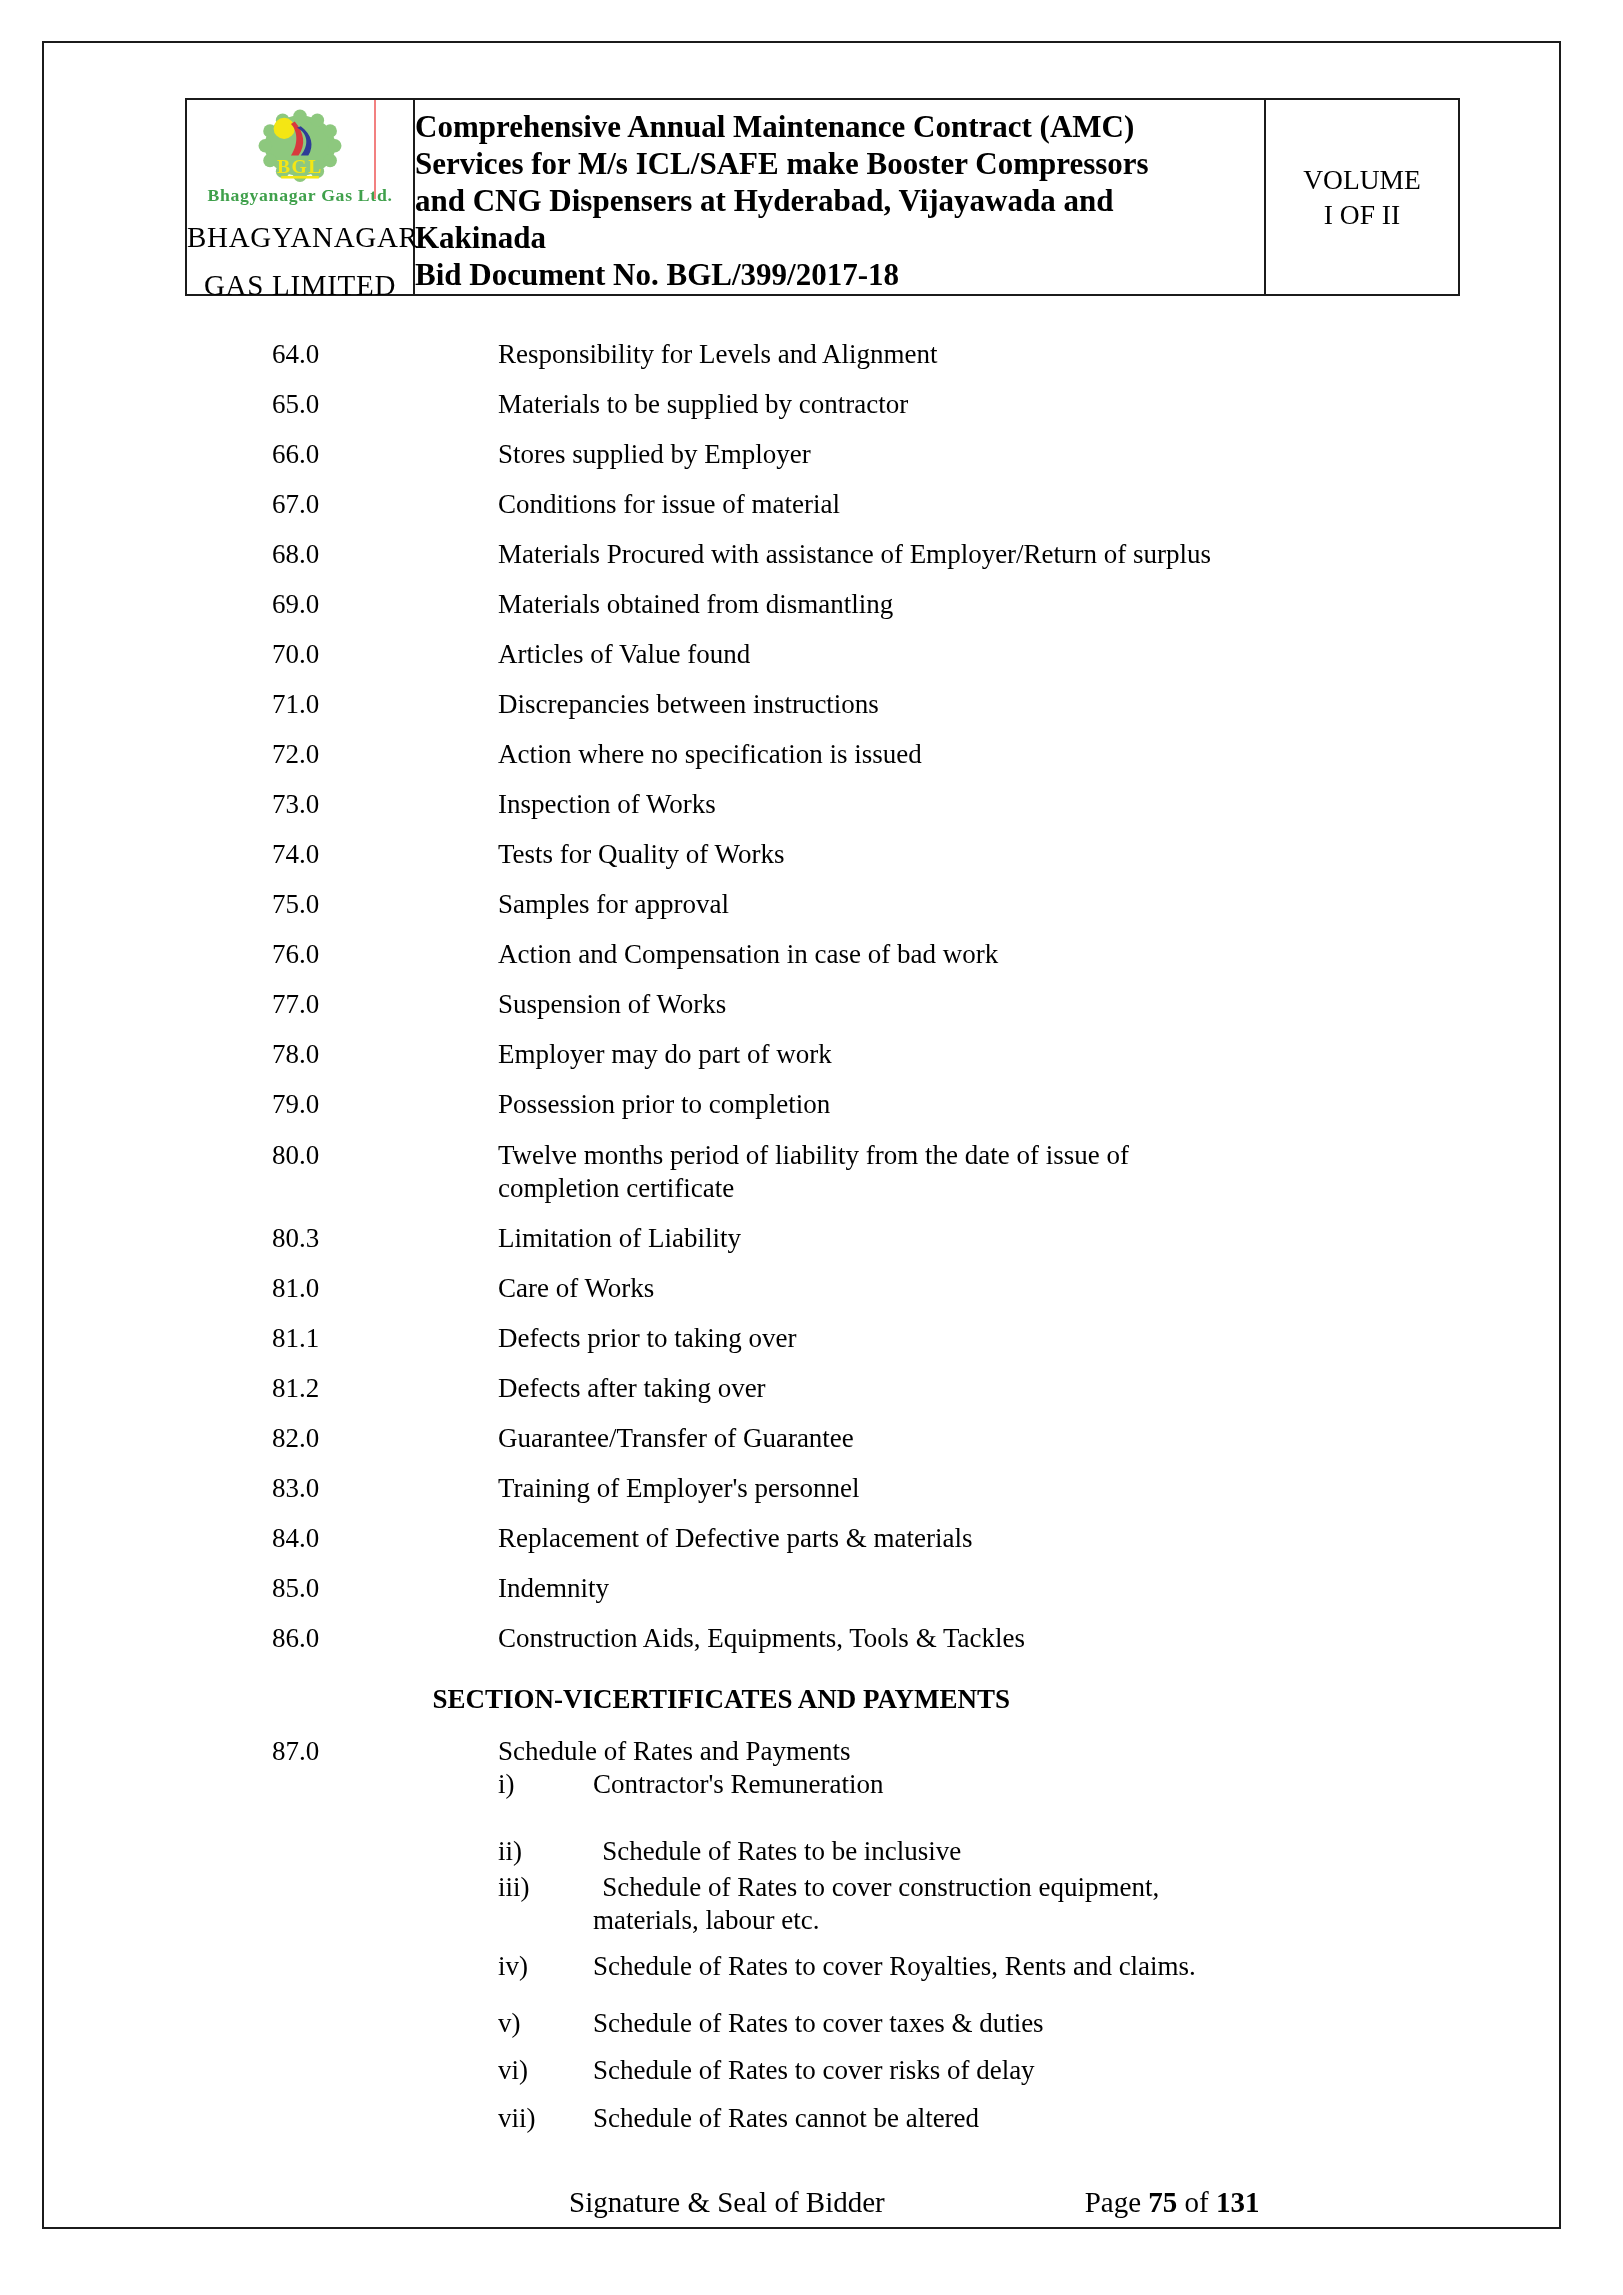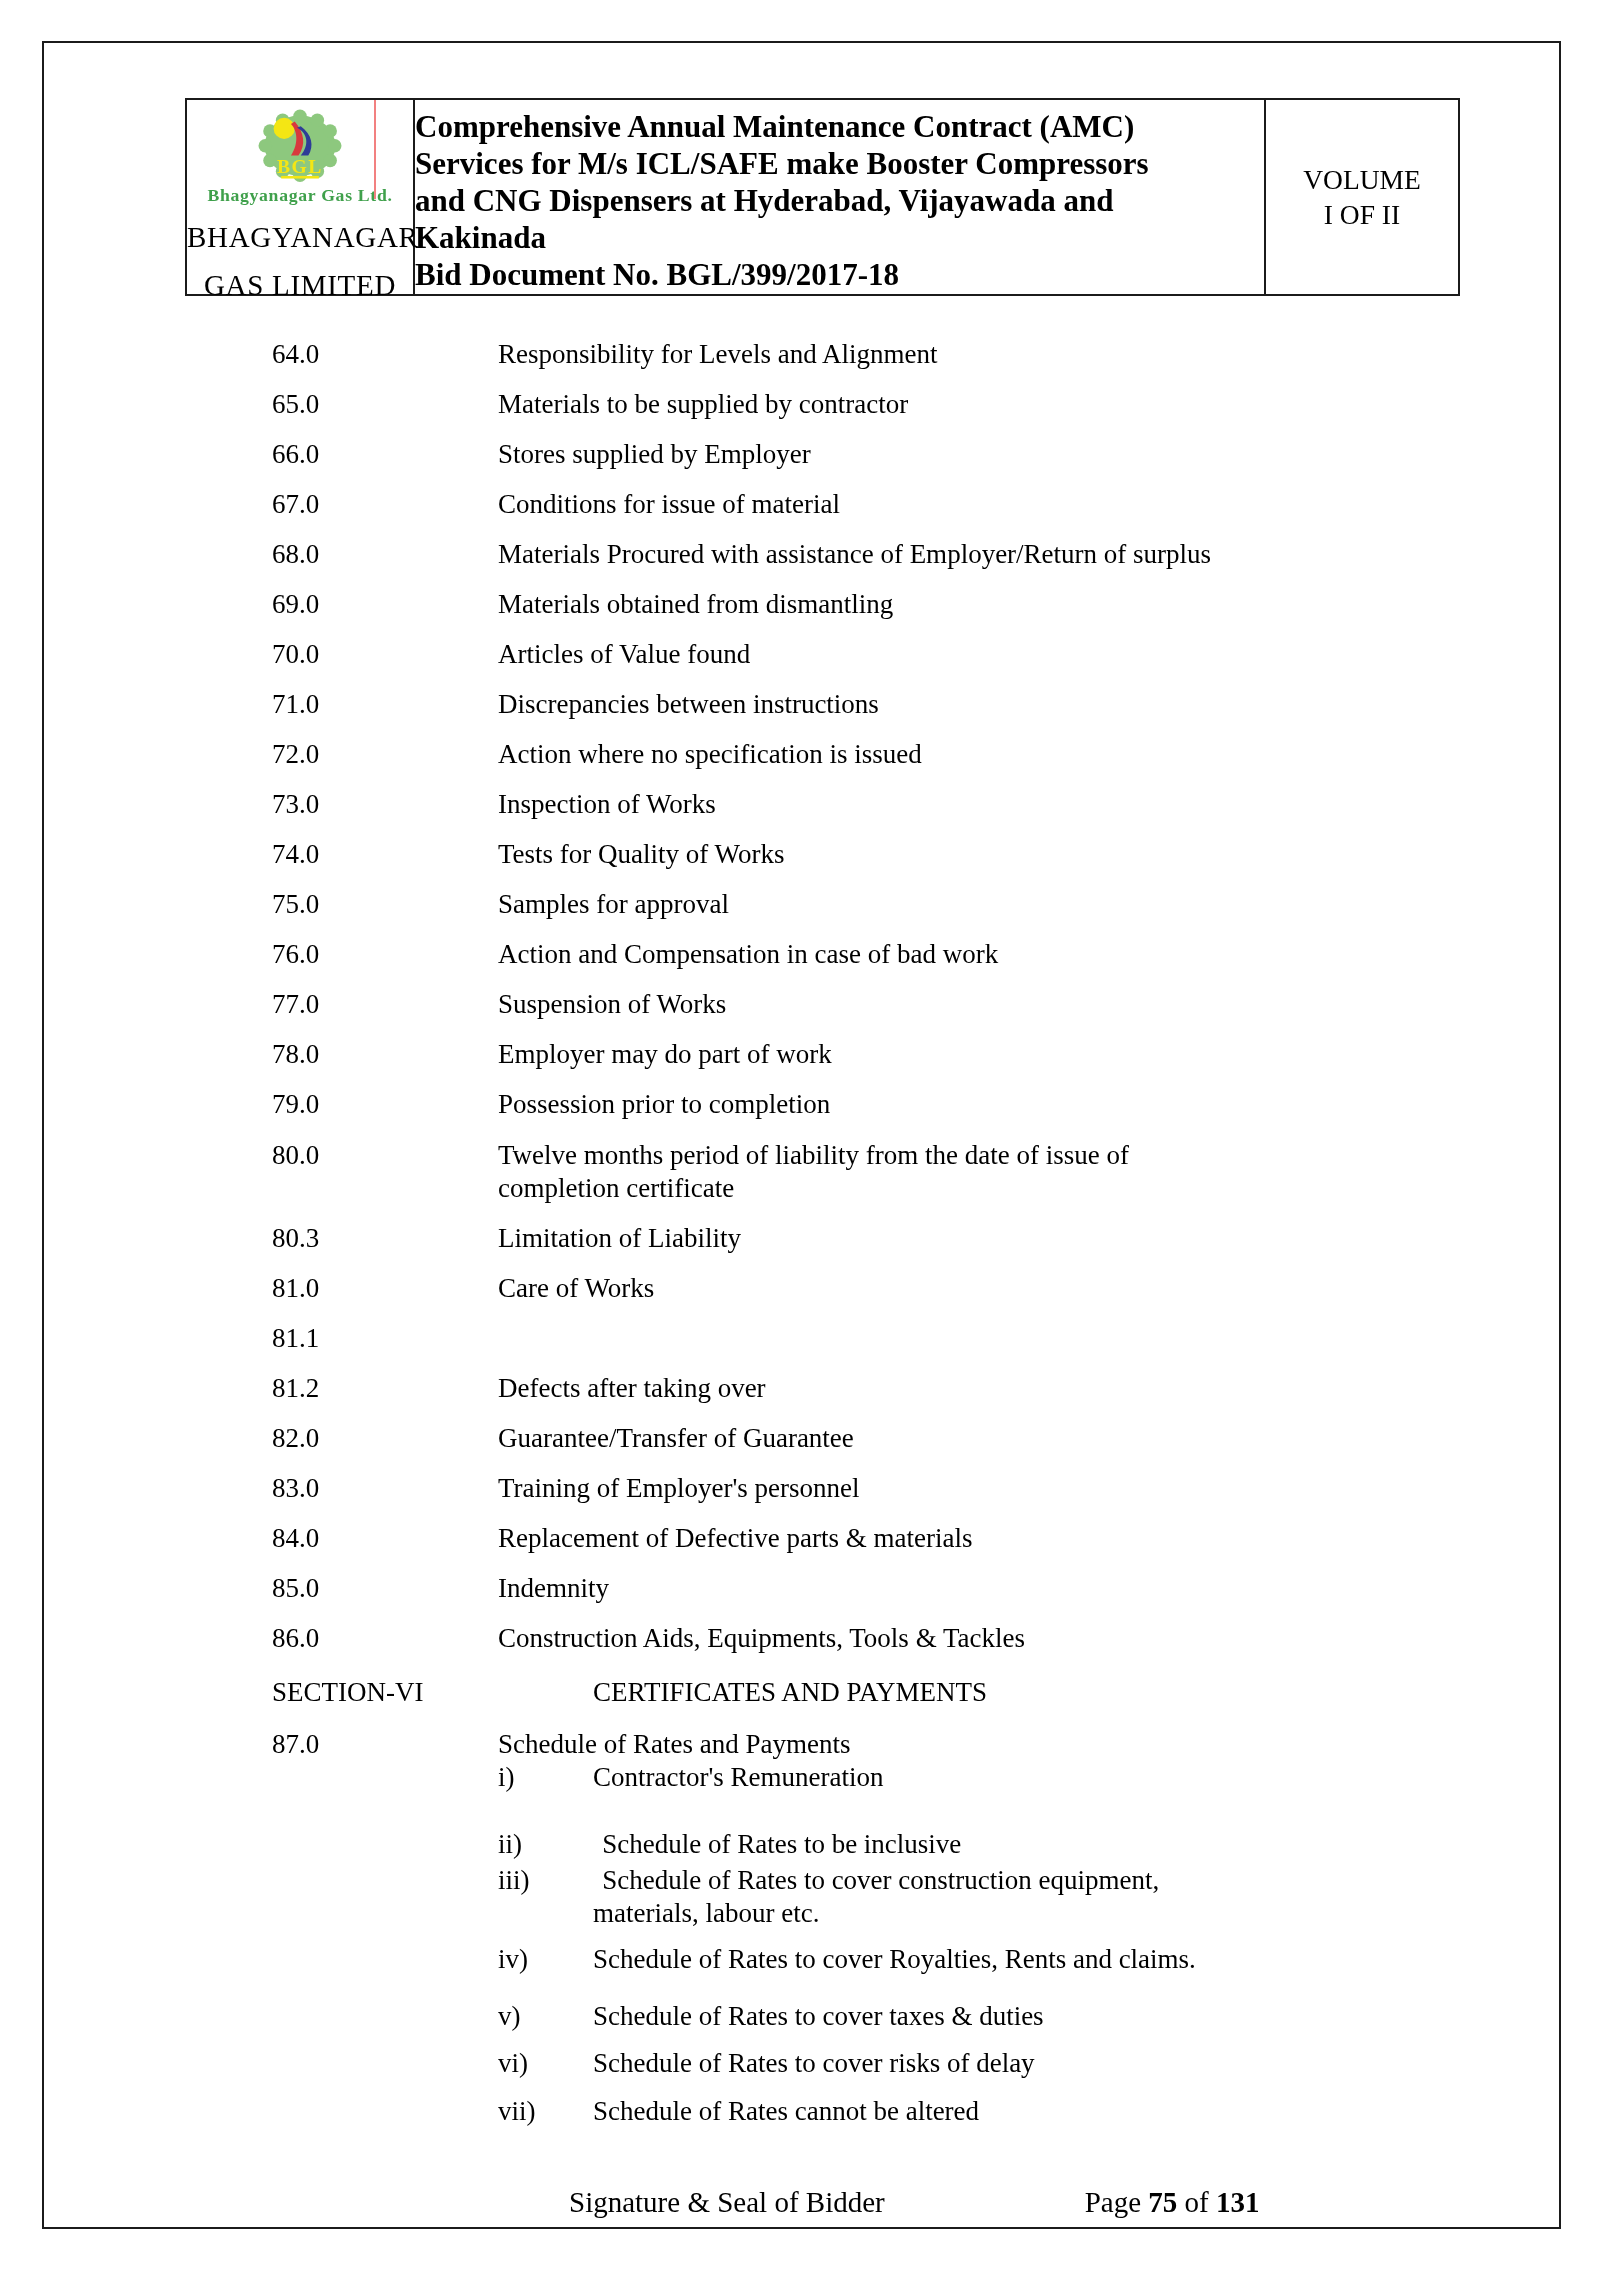--- a/index.html
+++ b/index.html
@@ -47,21 +47,21 @@
   .toc {
     position:absolute; left:272px; top:338px; width:1263px;
     font-size:27px; line-height:33px;
   }
   .toc-row { display:flex; margin-bottom:17px; }
   .toc-row:nth-of-type(17) { margin-top:18.3px; }   
   .num { flex:0 0 226px; }
   .title { flex:1; }
   .t1, .t2 { display:block; }
   .section-row {
-    display:flex; font-weight:normal; margin-top:21px; margin-bottom:18.3px;
+    display:flex; font-weight:bold; margin-top:28px; margin-bottom:18.3px;text-align:right;
   }
   .section-label { flex:0 0 321px; }
   .item87-row { margin-bottom:0; }
   .sub-list { margin-top:0; padding-left:226px; }
   .sub-row { display:flex; margin-bottom:14.4px; }
   .sub-row:nth-of-type(1) { margin-bottom:34px; }
   .sub-row:nth-of-type(2) { margin-bottom:3.3px; }
   .sub-row:nth-of-type(3) { margin-bottom:13px; }
   .sub-row:nth-of-type(4) { margin-bottom:24px; }
   .sub-row:nth-of-type(2) .sub-text, .sub-row:nth-of-type(3) .sub-text { padding-left:9.2px; }
@@ -277,20 +277,24 @@
       <div class="toc-row">
         <span class="num">81.0</span>
         <span class="title">
           <span class="t1">Care of Works</span>
           <span class="t2"></span>
         </span>
       </div>
 
       <div class="toc-row">
         <span class="num">81.1</span>
+        <span class="title">
+          <span class="t1">Defects prior to taking over</span>
+          <span class="t2"></span>
+        </span>
       </div>
 
       <div class="toc-row">
         <span class="num">81.2</span>
         <span class="title">
           <span class="t1">Defects after taking over</span>
           <span class="t2"></span>
         </span>
       </div>
 

